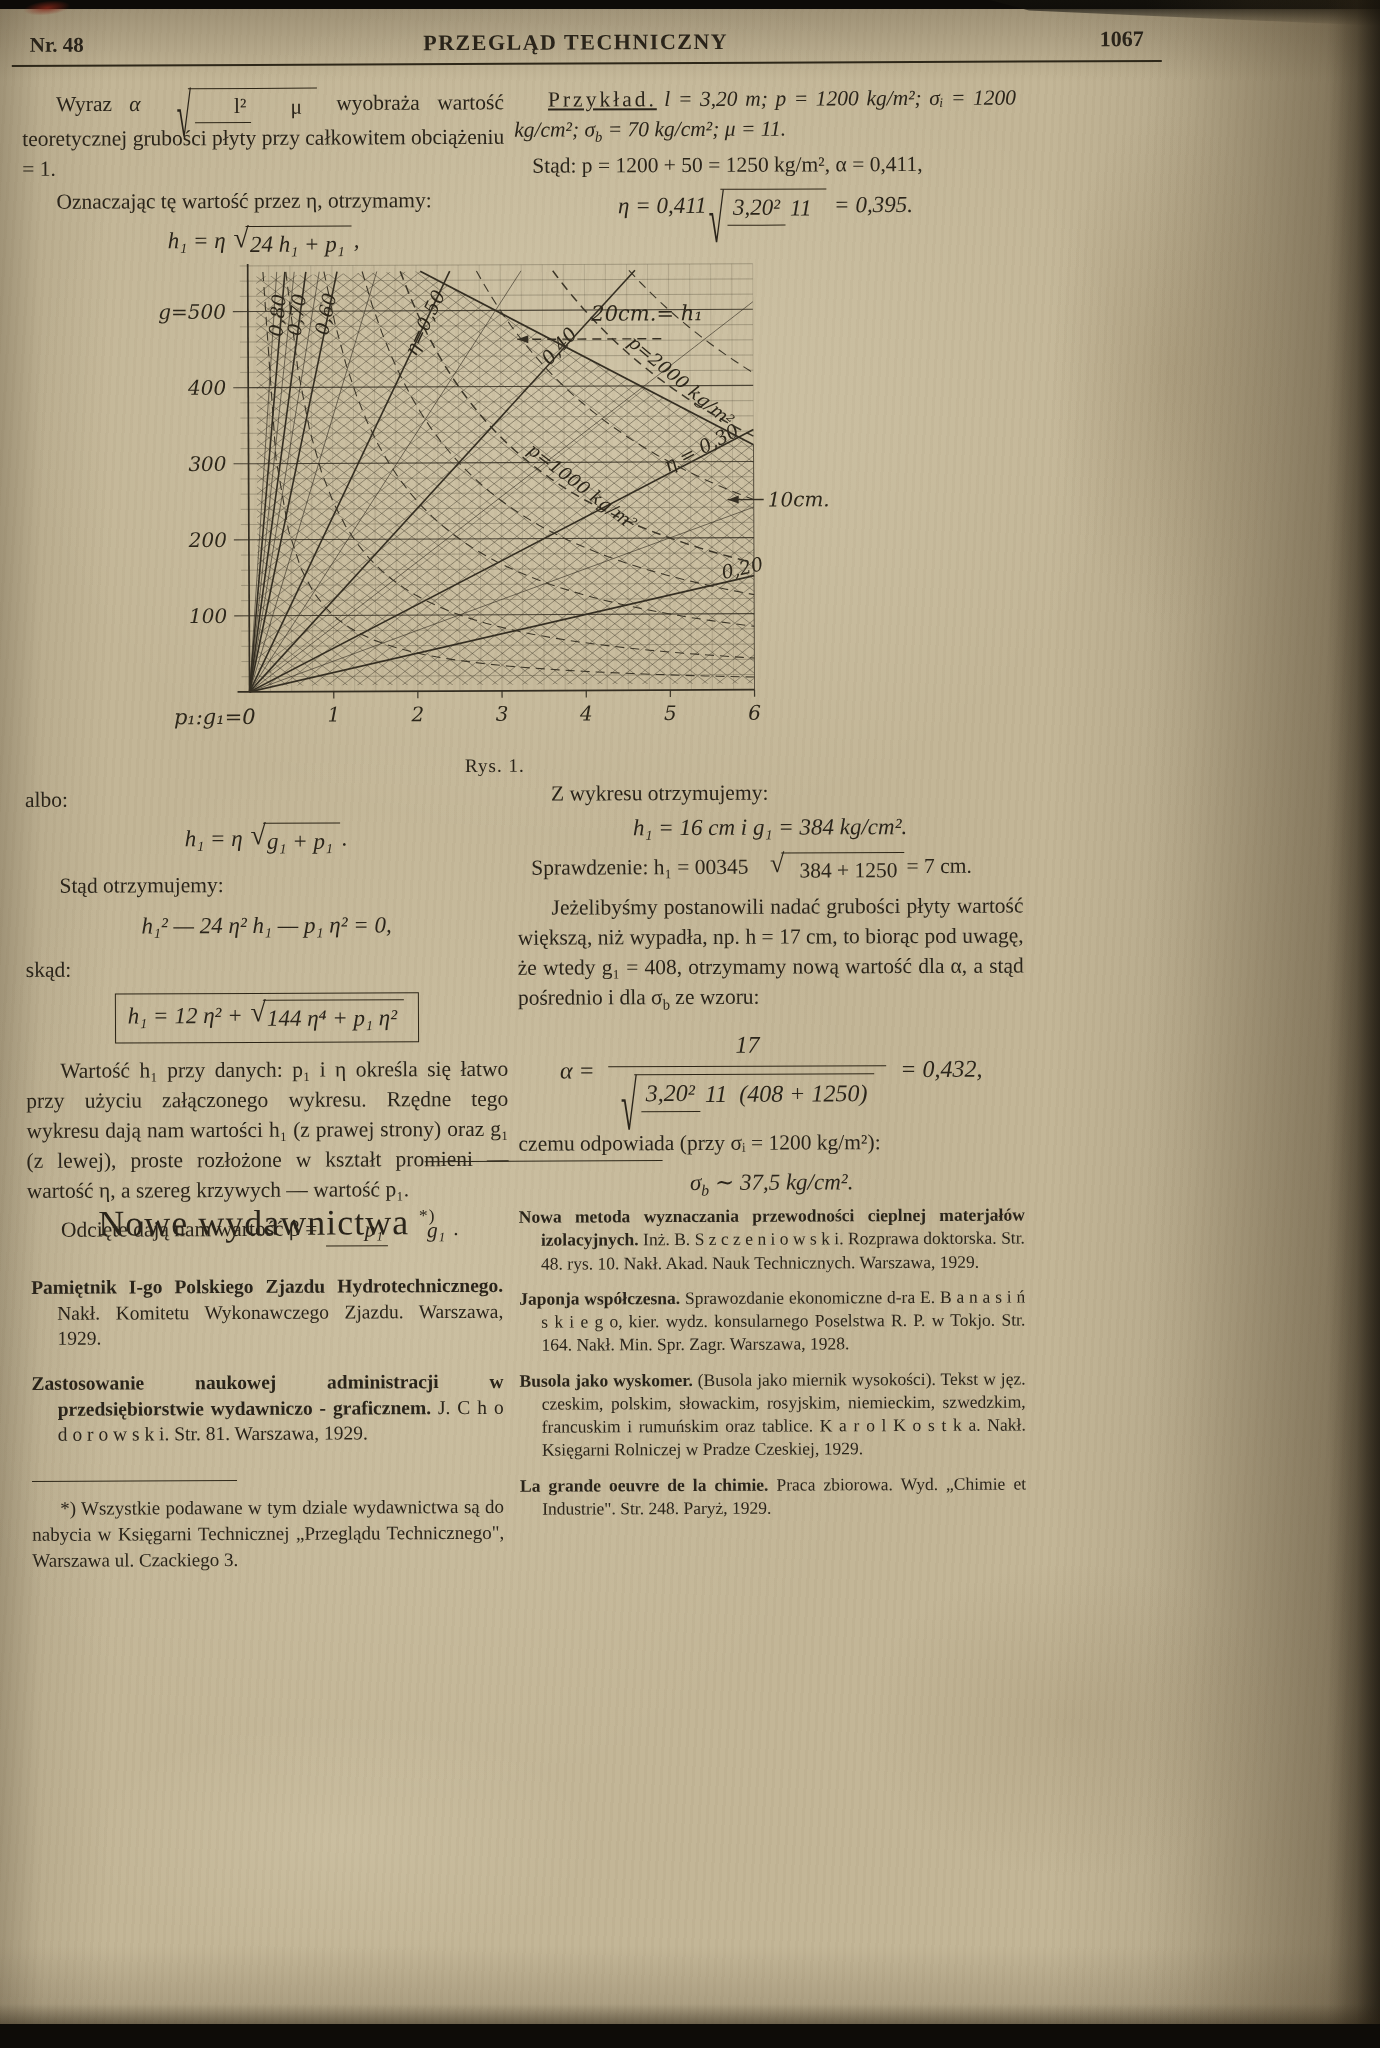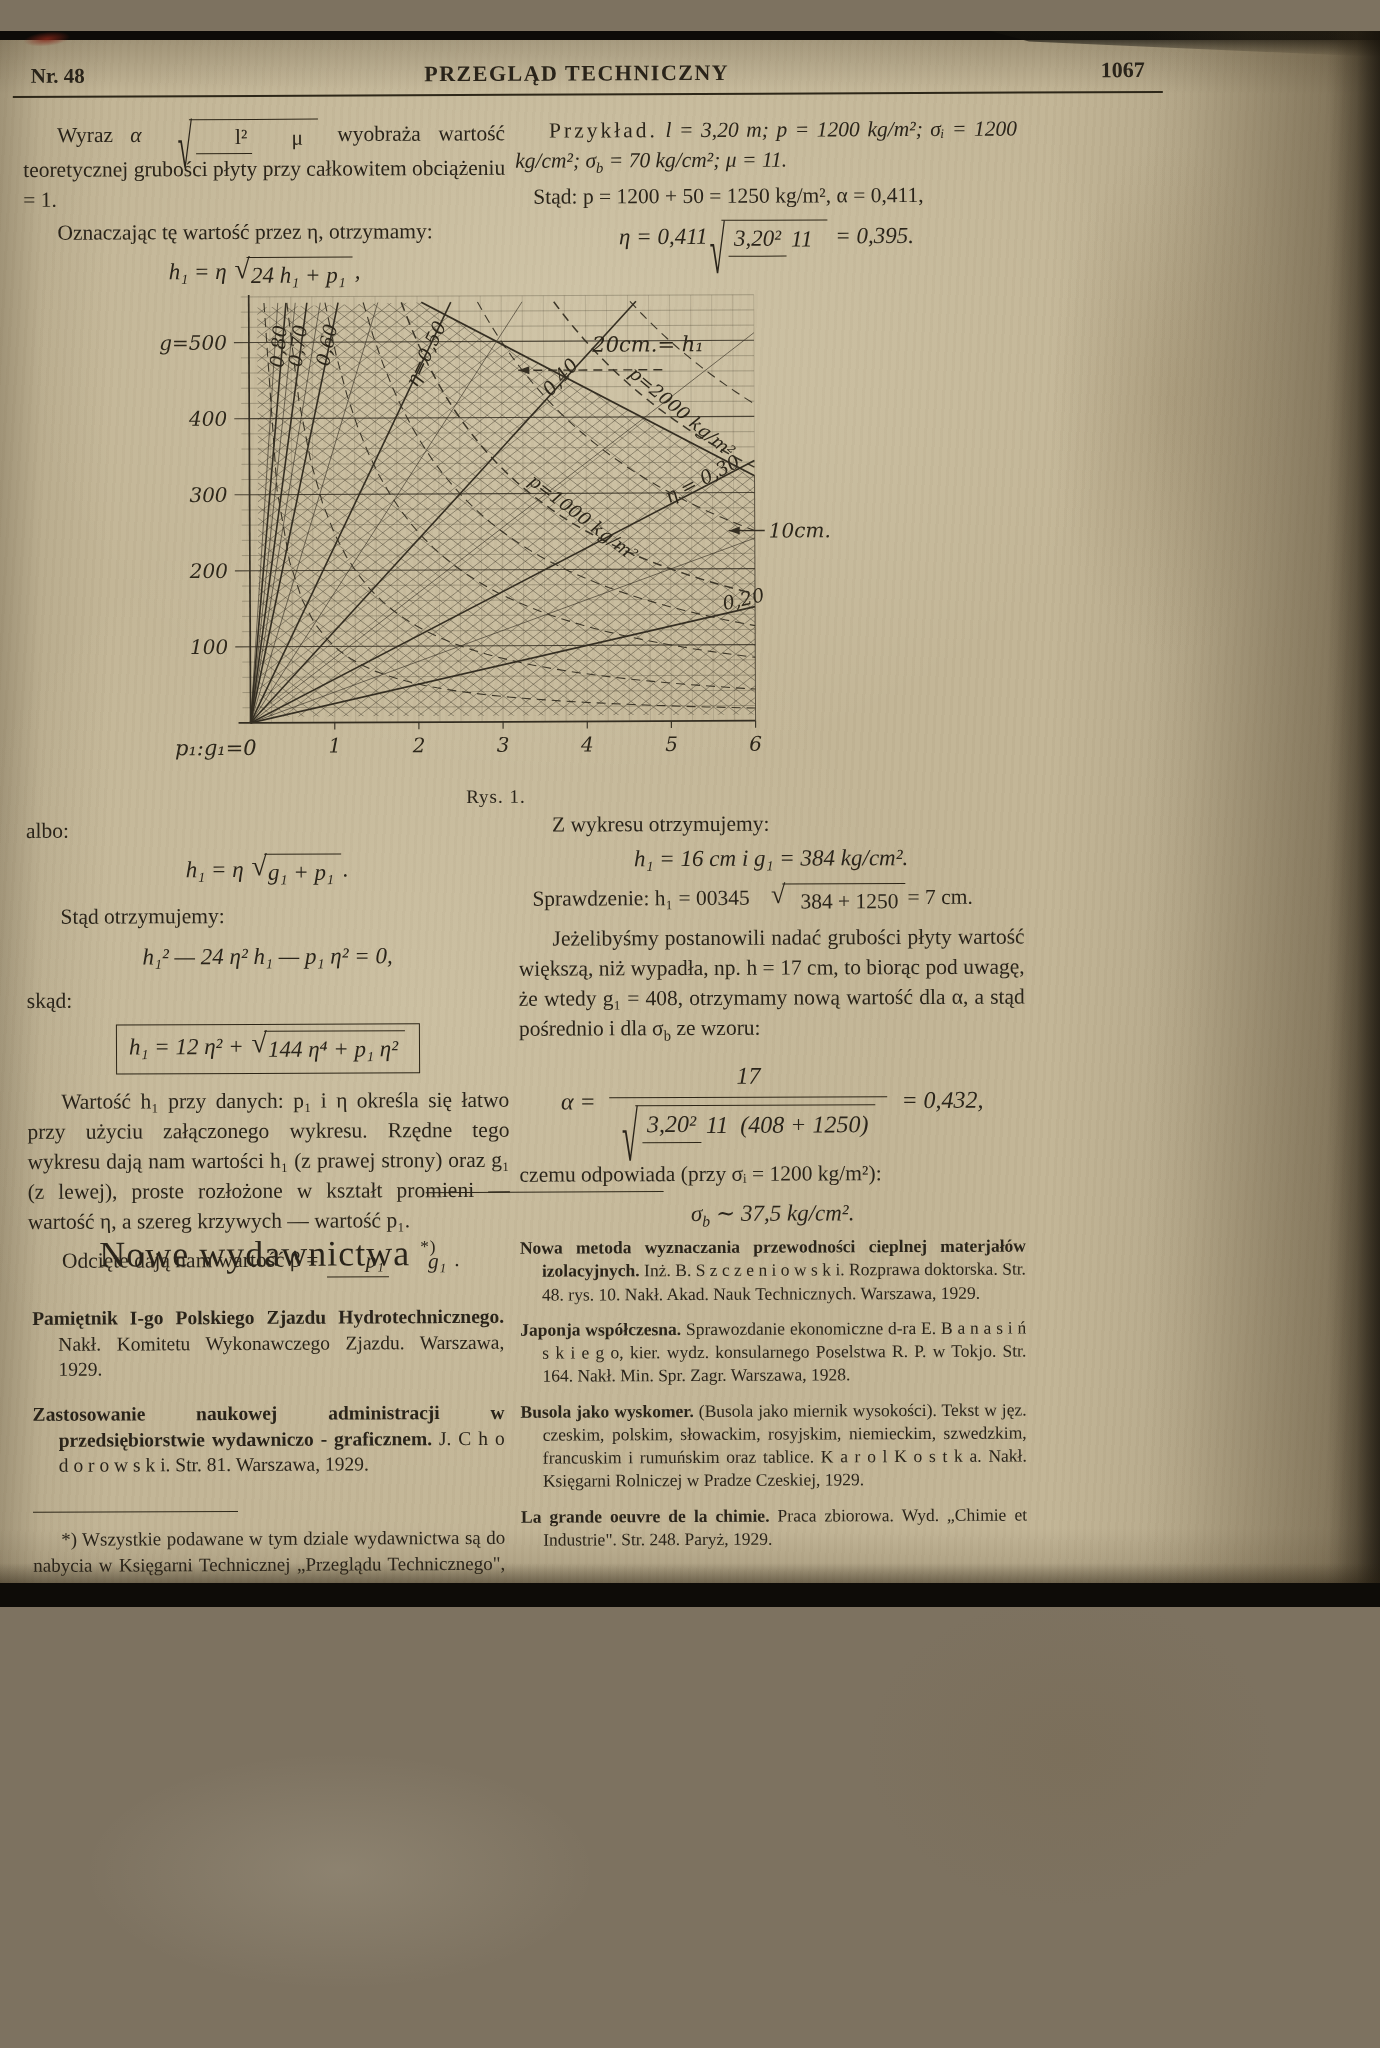--- a/index.html
+++ b/index.html
@@ -1,26 +1,25 @@
 <!DOCTYPE html>
 <html><head>
 <meta charset="utf-8">
 <style>
   *{margin:0;padding:0;box-sizing:border-box;}
   html,body{width:1380px;height:2048px;overflow:hidden;background:#7d7260;}
-  .page{position:relative;width:1380px;height:1576px;color:#2a241a;
+  .page{position:relative;width:1380px;height:2048px;color:#2a241a;
     font-family:"Liberation Serif","DejaVu Serif",serif;
     background-color:#c3b697;
     background-image:
       radial-gradient(ellipse 900px 700px at 42% 20%, rgba(255,250,228,0.22), transparent 62%),
       radial-gradient(ellipse 820px 900px at 30% 62%, rgba(250,244,220,0.16), transparent 60%),
       repeating-linear-gradient(93deg, rgba(120,100,70,0.05) 0 3px, transparent 3px 8px),
       linear-gradient(90deg, rgba(70,58,38,0.28) 0%, rgba(70,58,38,0.07) 3%, transparent 8%, transparent 76%, rgba(70,58,38,0.10) 86%, rgba(60,48,30,0.30) 96%, rgba(40,32,20,0.45) 100%),
       linear-gradient(0deg, rgba(60,48,30,0.30) 0%, transparent 5%, transparent 96%, rgba(60,48,30,0.30) 100%);
-    margin-top: 31px;
   }
   .content{position:absolute;inset:0;transform:rotate(-0.25deg);}
   
   .bar-top{position:absolute;top:0;left:0;width:100%;height:9px;background:#0d0b08;}
   .corner-tr{position:absolute;top:0;right:0;width:390px;height:26px;
     background:linear-gradient(180deg,#12100b, rgba(18,16,11,0));
     clip-path:polygon(0 0,100% 0,100% 100%,10% 40%);}
   .bar-bottom{position:absolute;bottom:0;left:0;width:100%;height:24px;background:#0e0c08;}
   .bottom-shadow{position:absolute;bottom:24px;left:0;width:100%;height:20px;
     background:linear-gradient(0deg,rgba(40,32,18,0.45),transparent);}
@@ -58,21 +57,21 @@
   .sqrt.tall::before{transform:scaleY(2.35) translateY(-2%);transform-origin:top;}
   .rad{display:inline-flex;align-items:center;gap:4px;border-top:1.8px solid #2c2517;padding:2px 7px 0 4px;}
   .frac{display:inline-flex;flex-direction:row;vertical-align:middle;text-align:center;margin:0 3px;}
   .frac .fnum{display:block;border-bottom:1.7px solid #2c2517;padding:0 5px 1px;}
   .frac .fden{display:block;padding:1px 5px 0;}
   .fracbig{display:inline-flex;flex-direction:column;vertical-align:middle;text-align:center;margin:0 4px;}
   .fracbig>.fnum{padding:0 10px 3px;border:none;font-family:Liberation Serif, serif;}
   .fracbig>.fden{border-top:1.9px solid #2c2517;padding:7px 10px 0;display:flex;align-items:flex-start;justify-content:center;}
   .boxed{display:inline-block;border:1.7px solid #2c2517;padding:6px 12px 7px;}
   sub{font-size:0.68em;}
-  .sp{letter-spacing:3px;}
+  .sp{letter-spacing:3px;text-decoration:underline;}
   
   .fig{position:absolute;left:156px;top:250px;width:680px;text-align:center;}
   .fig figcaption{font-size:19px;letter-spacing:1px;margin-top:14px;}
   
   .divider{position:absolute;left:424px;top:1160px;width:238px;border-top:1.7px solid #2d2719;}
   .pub-head{font-size:36px;font-weight:400;text-align:center;letter-spacing:1px;margin:0 0 26px;}
   .pub-head sup{font-size:0.48em;}
   .lb .entry{font-size:19.5px;line-height:1.3;margin-bottom:20px;padding-left:26px;text-indent:-26px;text-align:justify;}
   .rb .entry{font-size:17.5px;line-height:1.33;margin-bottom:12px;padding-left:22px;text-indent:-22px;text-align:justify;}
   .entry b{font-weight:bold;}

